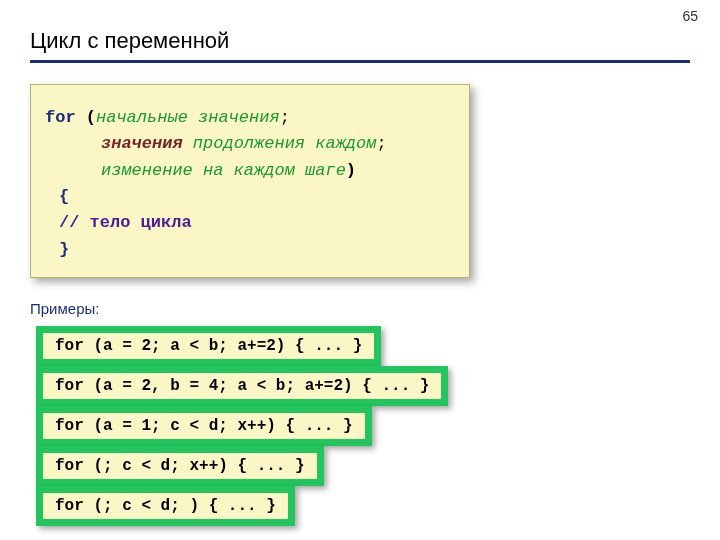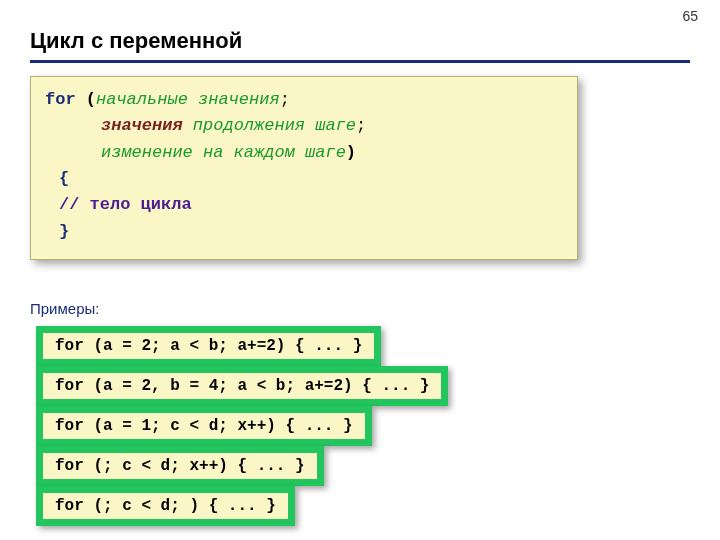--- a/index.html
+++ b/index.html
@@ -17,40 +17,40 @@
     top: 8px;
     right: 22px;
     font-size: 14px;
     color: #333;
   }
   .title {
     position: absolute;
     top: 28px;
     left: 30px;
     font-size: 22px;
-    font-weight: bold;
+    font-weight: normal;
     color: #000;
   }
   .title-rule {
     position: absolute;
     top: 60px;
     left: 30px;
     width: 660px;
     height: 3px;
     background: #1a2d7a;
   }
   .main-box {
     position: absolute;
-    top: 76px;
+    top: 84px;
     left: 30px;
-    width: 548px;
+    width: 440px;
     background: #fbf6c6;
     border: 1px solid #b8b070;
     box-shadow: 4px 4px 8px rgba(0,0,0,0.35);
-    padding: 10px 14px 14px 14px;
+    padding: 20px 14px 14px 14px;
     font-family: "Courier New", monospace;
     font-size: 17px;
     line-height: 1.55;
   }
   .kw-for { color: #1a2d7a; font-weight: bold; }
   .paren { color: #000; font-weight: bold; }
   .arg   { color: #1a992d; font-style: italic; }
   .sig   { color: #7a2323; font-style: italic; font-weight: bold; }
   .brace { color: #1a2d7a; font-weight: bold; }
   .comment { color: #4c1d95; font-weight: bold; }
@@ -89,21 +89,21 @@
 <div class="title">Цикл с переменной</div>
 <div class="title-rule"></div>
 
 <div class="main-box">
   <div>
     <span class="kw-for">for</span>
     <span> </span>
     <span class="paren">(</span><span class="arg">начальные значения</span><span class="semi">;</span>
   </div>
   <div style="padding-left:56px">
-    <span class="sig">значения</span><span class="arg"> продолжения шаге</span><span class="semi">;</span>
+    <span class="sig">значения</span><span class="arg"> продолжения каждом</span><span class="semi">;</span>
   </div>
   <div style="padding-left:56px">
     <span class="arg">изменение на каждом шаге</span><span class="paren">)</span>
   </div>
   <div style="padding-left:14px" class="brace">{</div>
   <div style="padding-left:14px" class="comment">// тело цикла</div>
   <div style="padding-left:14px" class="brace">}</div>
 </div>
 
 <div class="examples-label">Примеры:</div>

